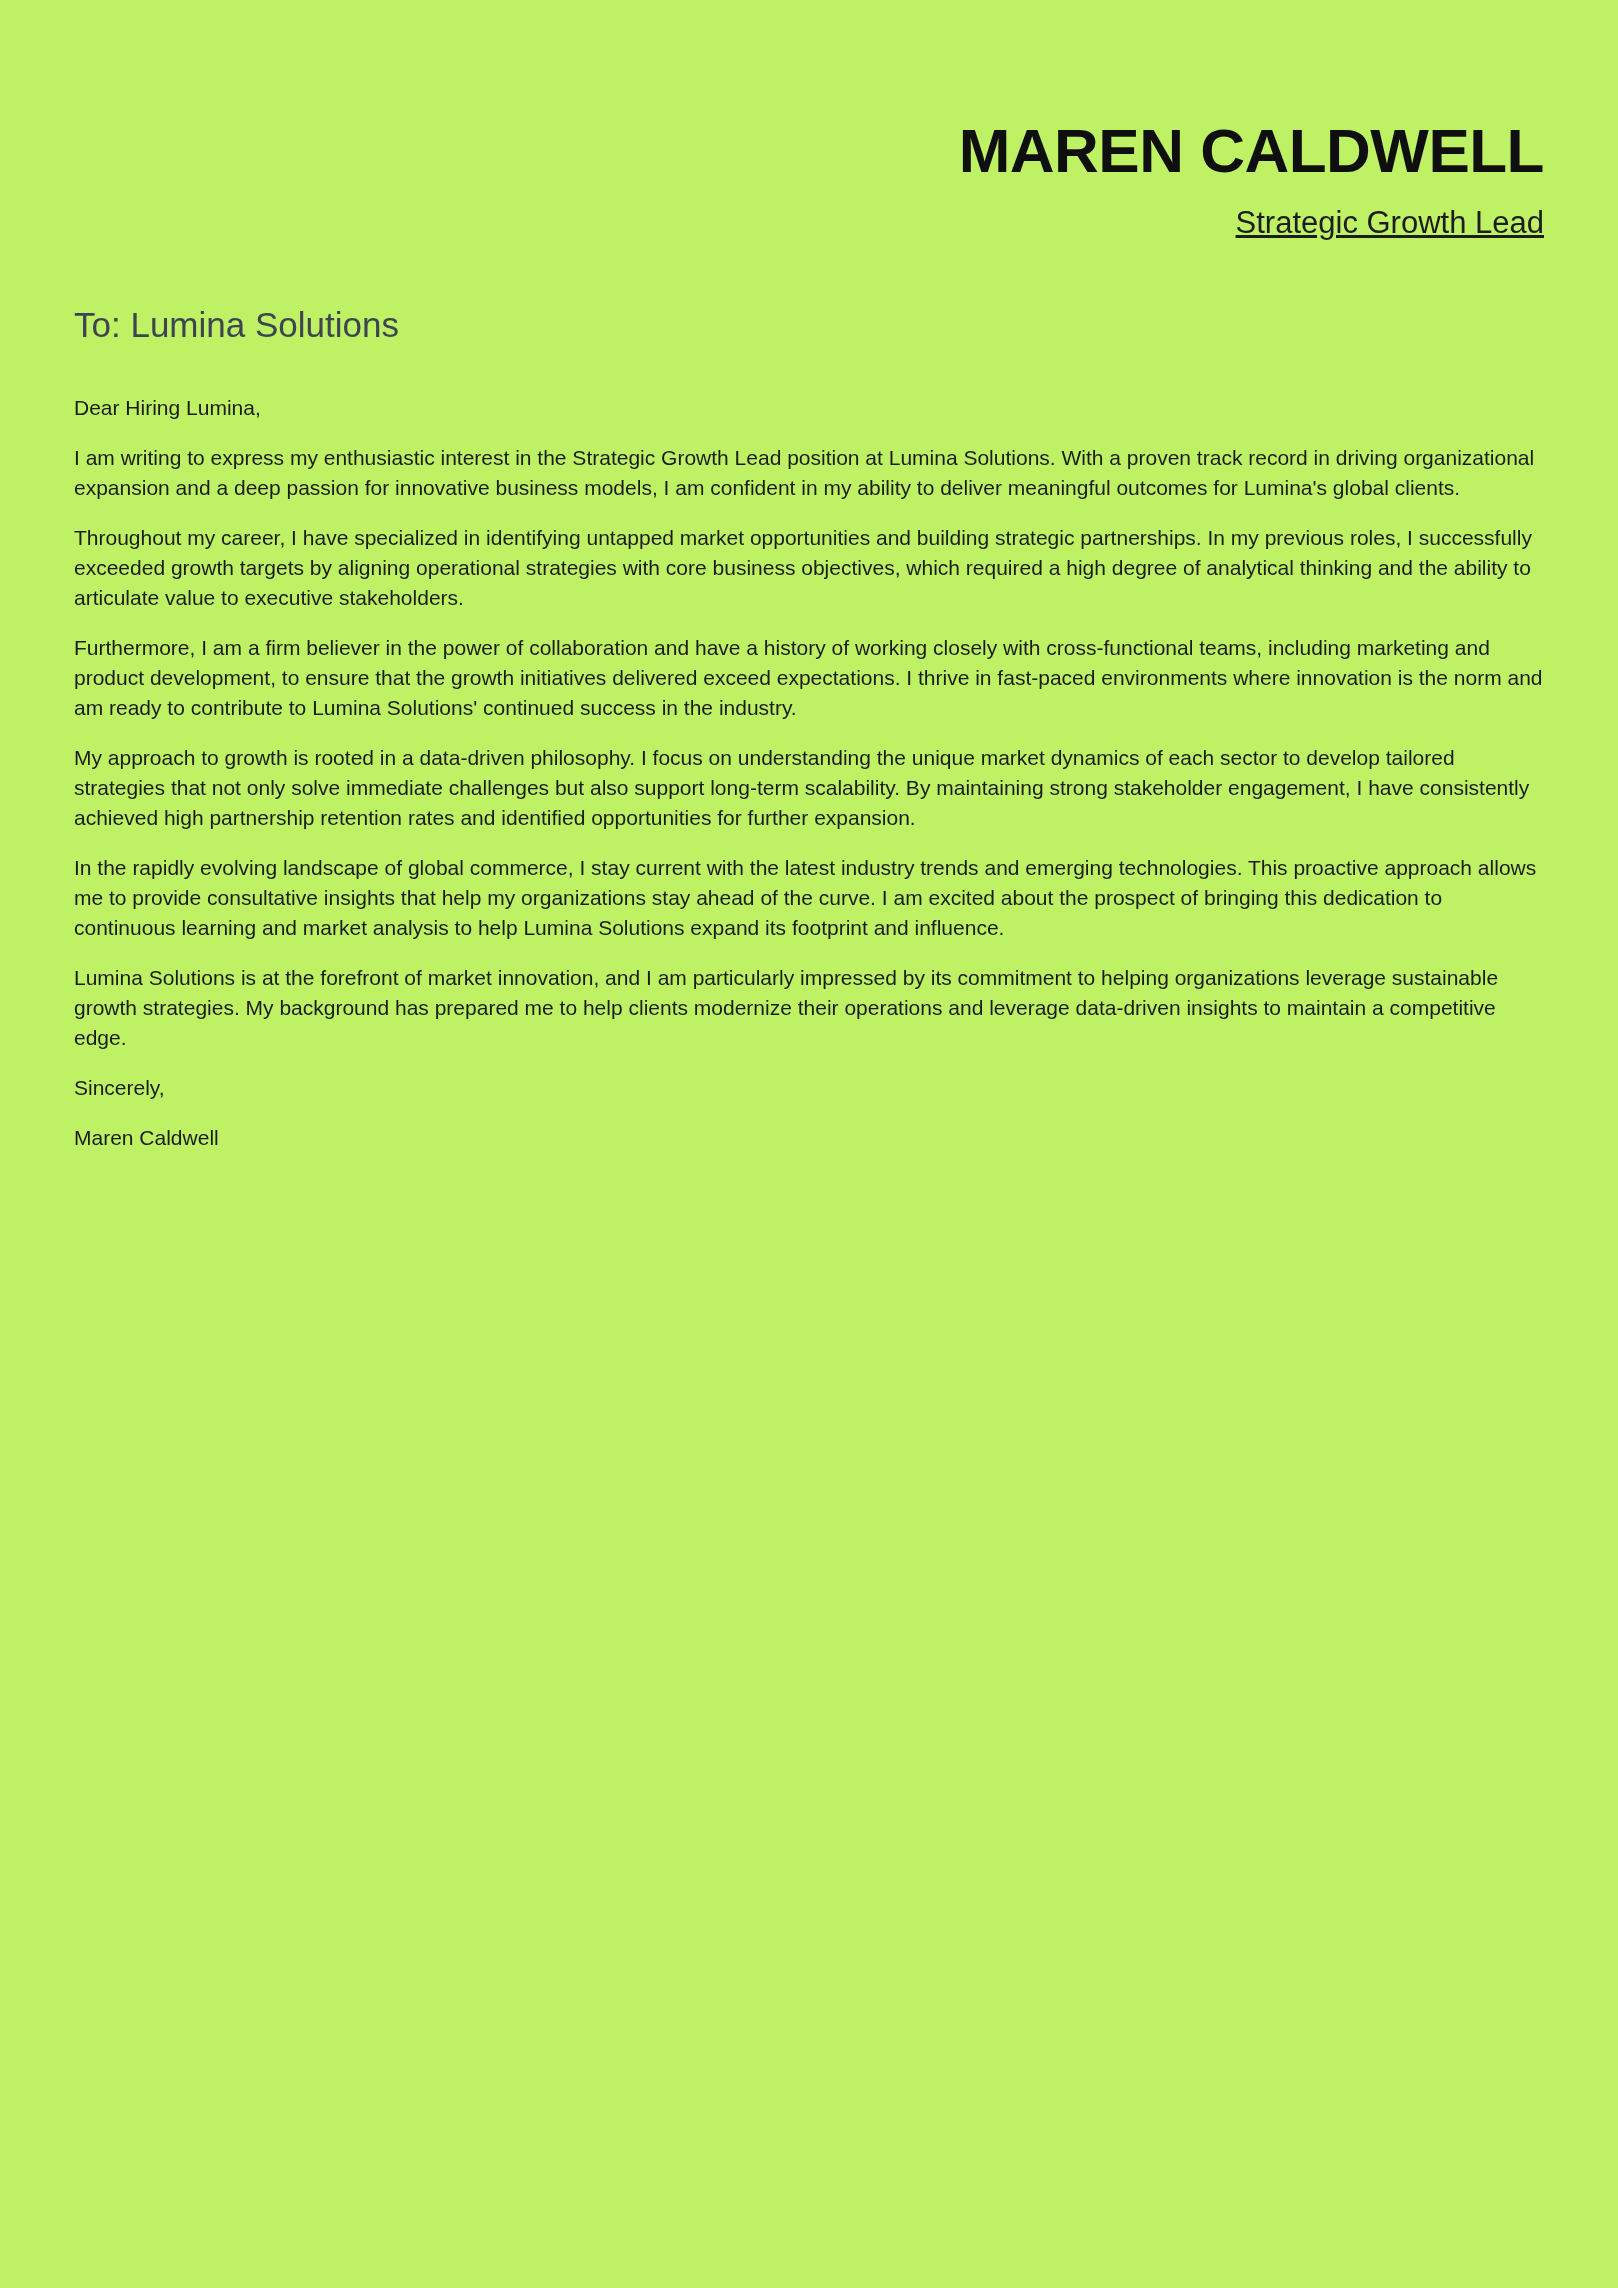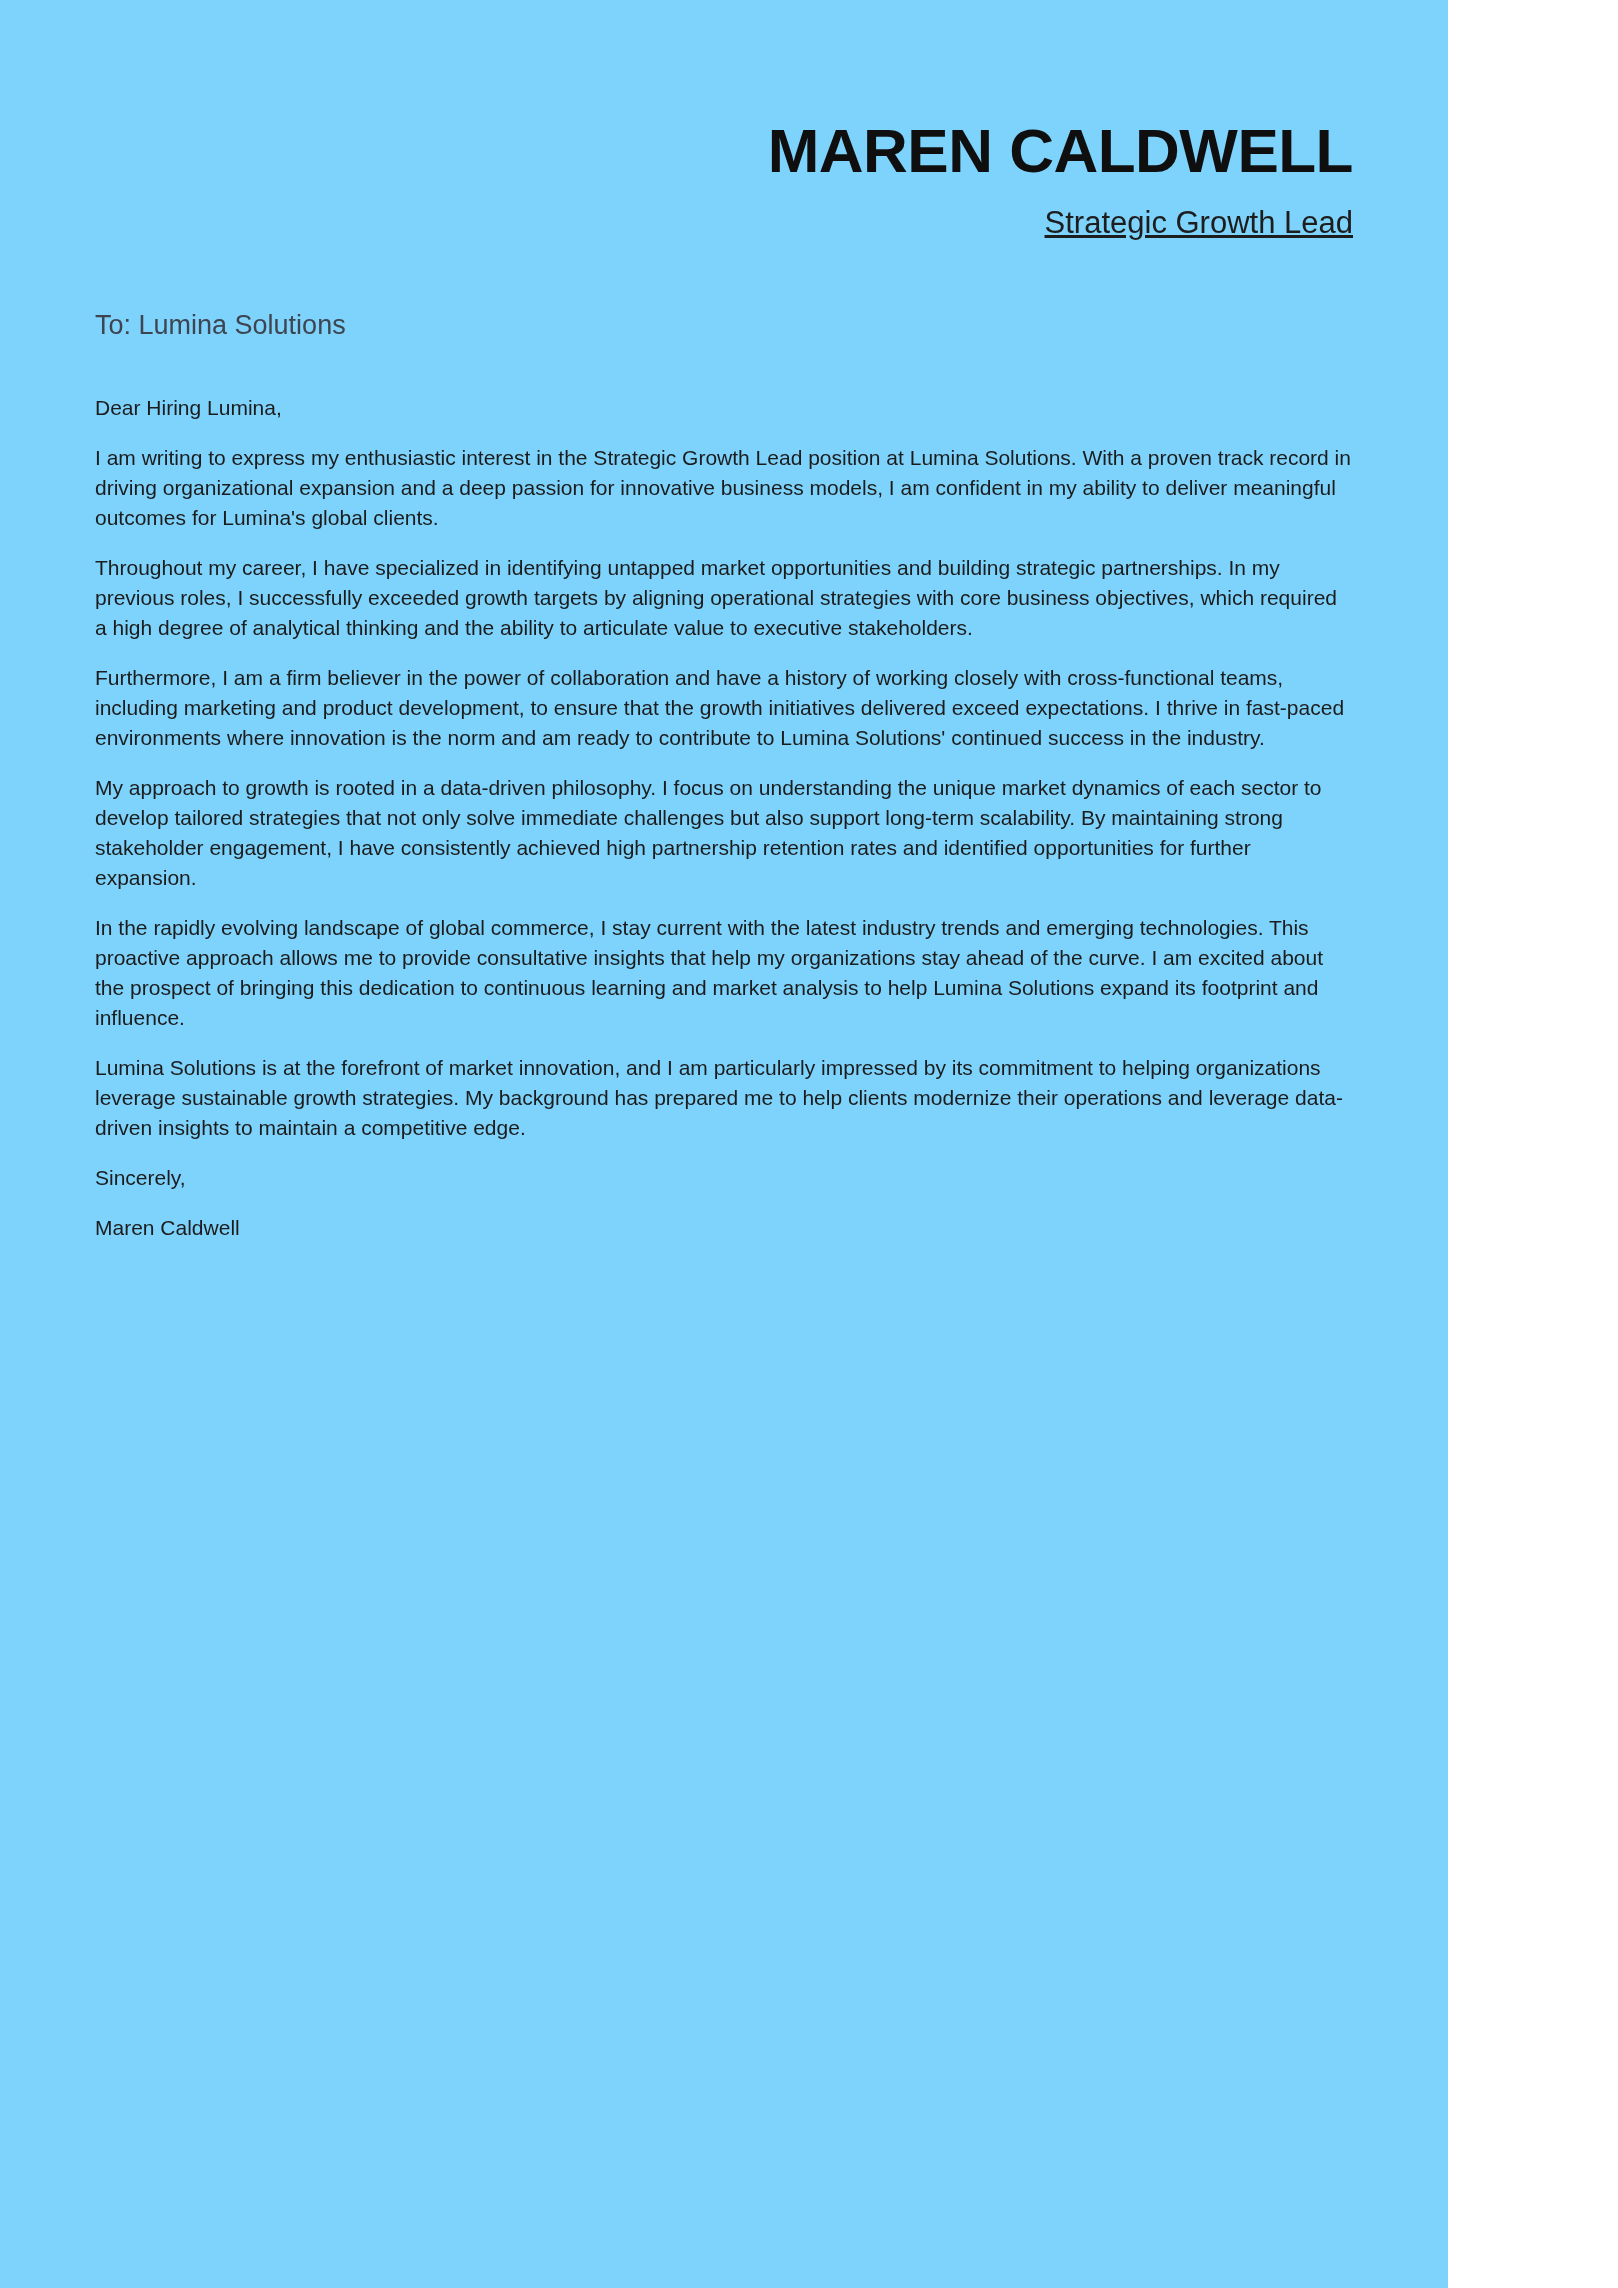--- a/index.html
+++ b/index.html
@@ -9,24 +9,24 @@
   }
   body {
     width: 1618px;
     height: 2288px;
     font-family: "Liberation Sans", "DejaVu Sans", sans-serif;
     color: #1c1c1c;
     -webkit-font-smoothing: antialiased;
   }
   .page {
     box-sizing: border-box;
-    width: 1448px;
+    width: 1618px;
     height: 2288px;
-    padding: 0 95px;
-    background: #7dd3fc;
+    padding: 0 74px;
+    background: #bef264;
     overflow: hidden;
   }
   
   .header {
     margin-top: 120px;
     text-align: right;
   }
   .name {
     margin: 0;
     font-size: 62px;
@@ -50,21 +50,21 @@
     color: #222222;
   }
   .contact .sep {
     display: inline-block;
     margin: 0 14px;
     color: #3a3a3a;
   }
   
   .recipient {
     margin-top: 68px;
-    font-size: 27px;
+    font-size: 35px;
     line-height: 32px;
     font-weight: 400;
     color: #3e4550;
   }
   .salutation {
     margin: 52px 0 0 0;
   }
   .body-text, .salutation, .closing, .signature {
     font-size: 21px;
     line-height: 30px;

